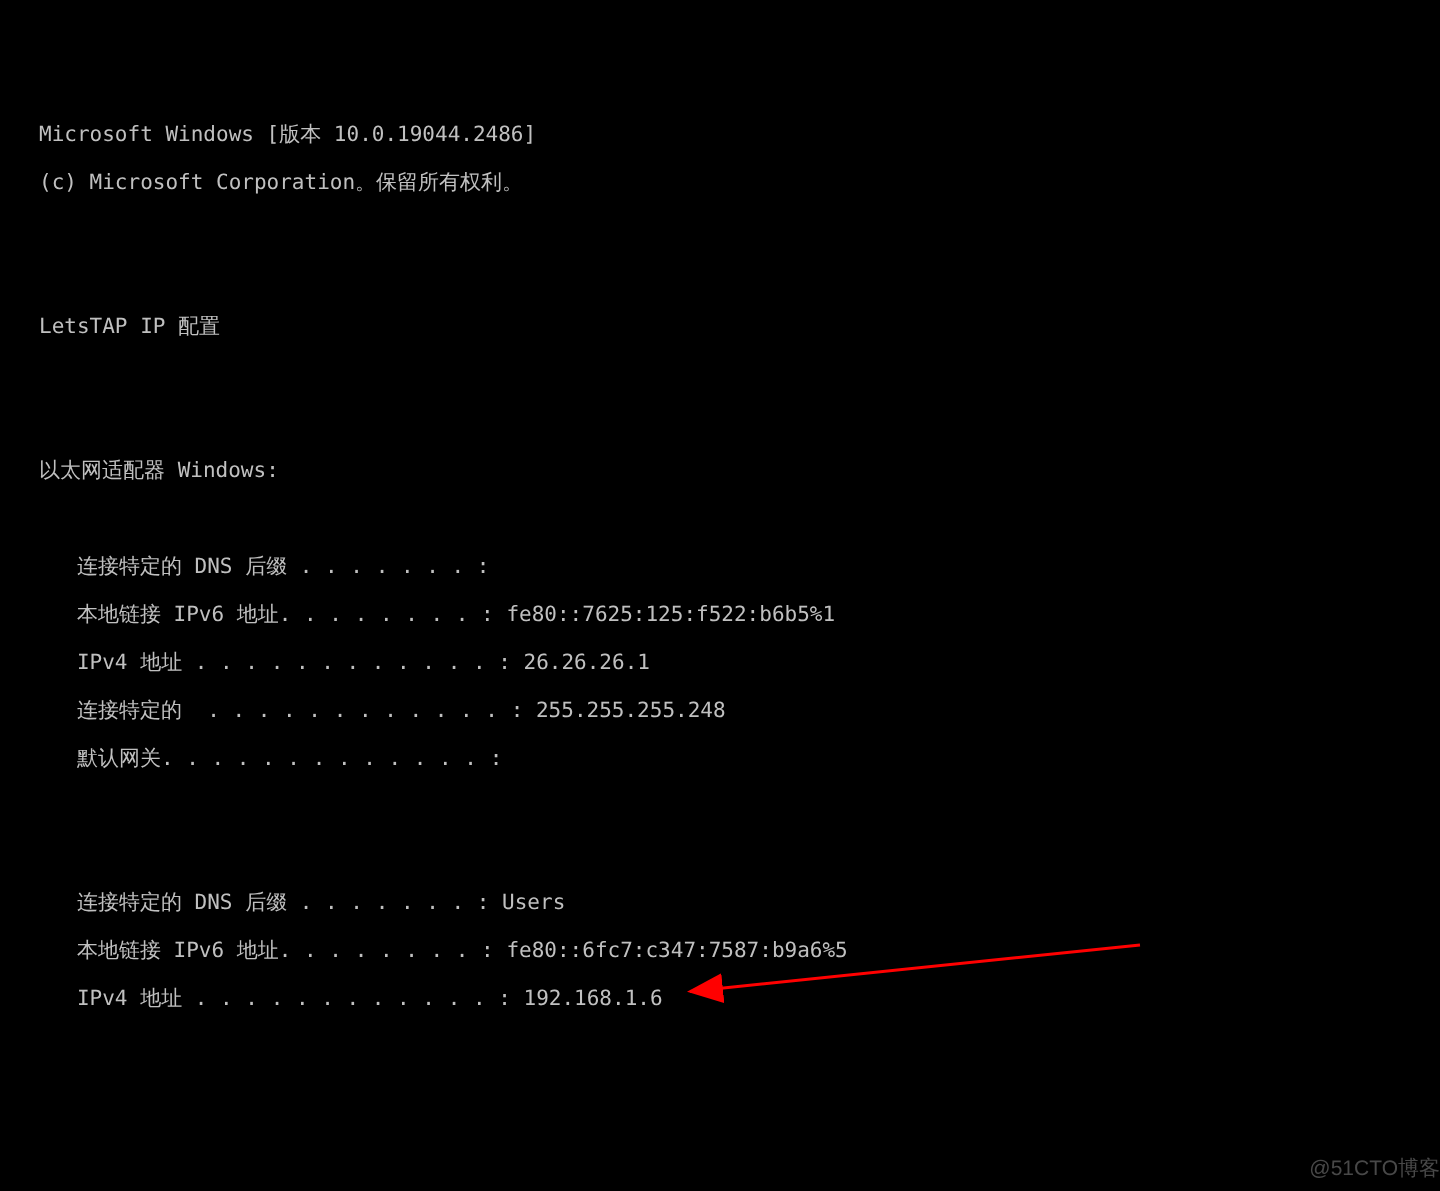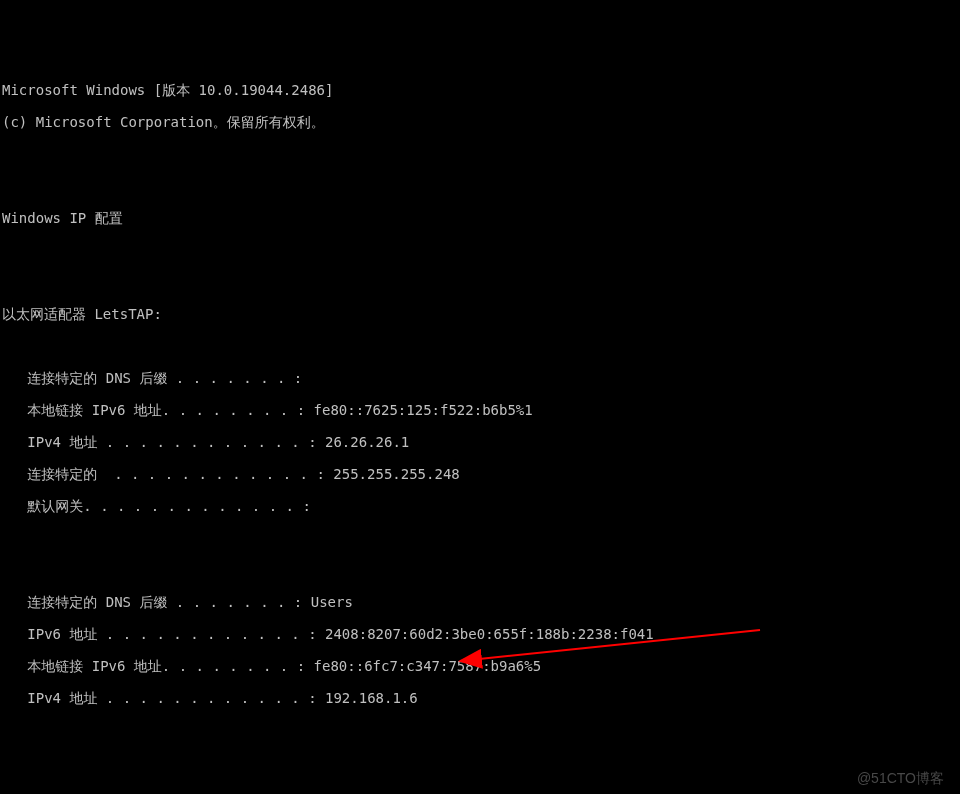--- a/index.html
+++ b/index.html
@@ -17,24 +17,25 @@
       height: 794px;
       overflow: hidden;
       position: relative;
       white-space: pre;
     }
     .terminal {
       padding: 2px 0 0 2px;
     }
     .line {
       white-space: pre;
+      margin-left: 24px;
     }
     .watermark {
       position: absolute;
-      right: 16px;
+      right: 0;
       bottom: 8px;
       color: #484848;
       font-size: 14px;
       font-family: "Microsoft YaHei", sans-serif;
     }
     .arrow-svg {
       position: absolute;
       top: 0;
       left: 0;
       pointer-events: none;
@@ -43,34 +44,33 @@
 </head>
 <body>
 
 
 
 <div class="terminal">
 <div class="line">Microsoft Windows [版本 10.0.19044.2486]</div>
 <div class="line">(c) Microsoft Corporation。保留所有权利。</div>
 <div class="line"> </div>
 <div class="line"> </div>
-<div class="line">Windows IP 配置</div>
+<div class="line">LetsTAP IP 配置</div>
 <div class="line"> </div>
 <div class="line"> </div>
-<div class="line">以太网适配器 LetsTAP:</div>
+<div class="line">以太网适配器 Windows:</div>
 <div class="line"> </div>
 <div class="line"><span>   连接特定的 DNS 后缀 . . . . . . . :</span><span></span></div>
 <div class="line"><span>   本地链接 IPv6 地址. . . . . . . . :</span><span> fe80::7625:125:f522:b6b5%1</span></div>
 <div class="line"><span>   IPv4 地址 . . . . . . . . . . . . :</span><span> 26.26.26.1</span></div>
 <div class="line"><span>   连接特定的  . . . . . . . . . . . . :</span><span> 255.255.255.248</span></div>
 <div class="line"><span>   默认网关. . . . . . . . . . . . . :</span><span></span></div>
 <div class="line"> </div>
 <div class="line"> </div>
 <div class="line"><span>   连接特定的 DNS 后缀 . . . . . . . :</span><span> Users</span></div>
-<div class="line"><span>   IPv6 地址 . . . . . . . . . . . . :</span><span> 2408:8207:60d2:3be0:655f:188b:2238:f041</span></div>
 <div class="line"><span>   本地链接 IPv6 地址. . . . . . . . :</span><span> fe80::6fc7:c347:7587:b9a6%5</span></div>
 <div class="line"><span>   IPv4 地址 . . . . . . . . . . . . :</span><span> 192.168.1.6</span></div>
 
 
 
 
 
 
 
 

